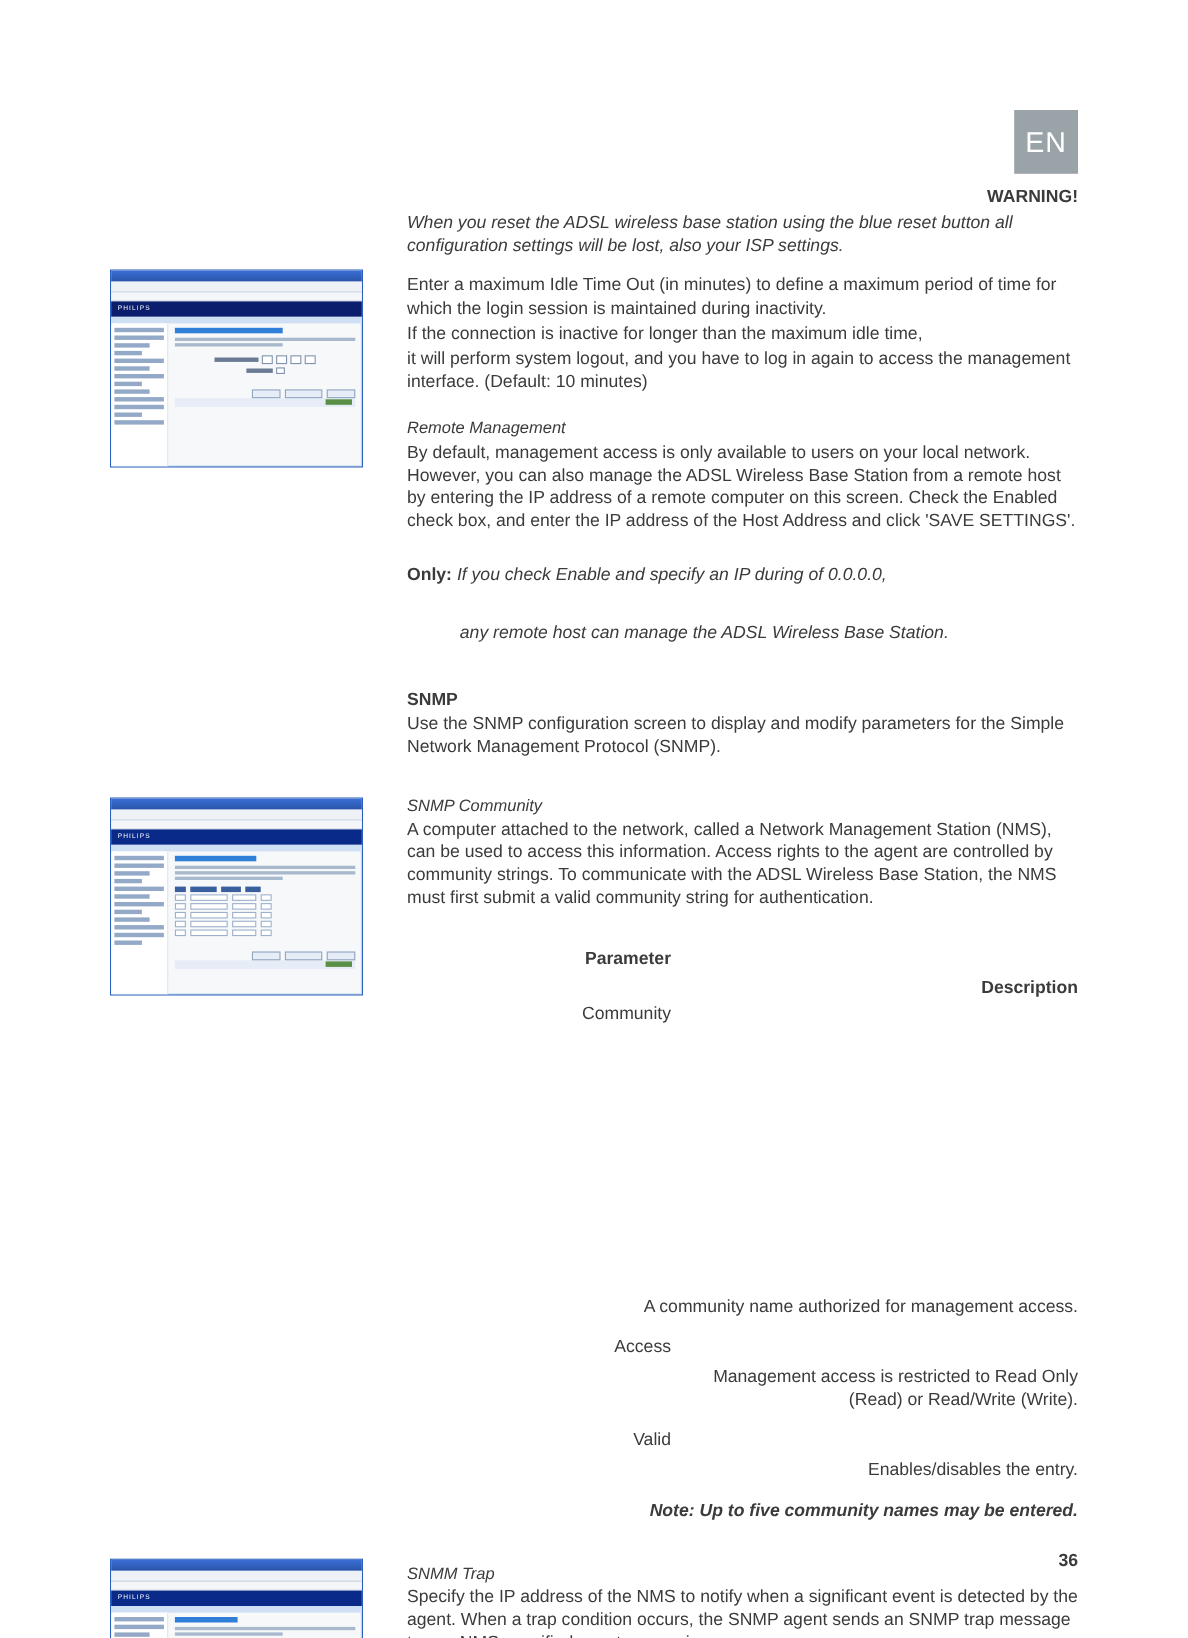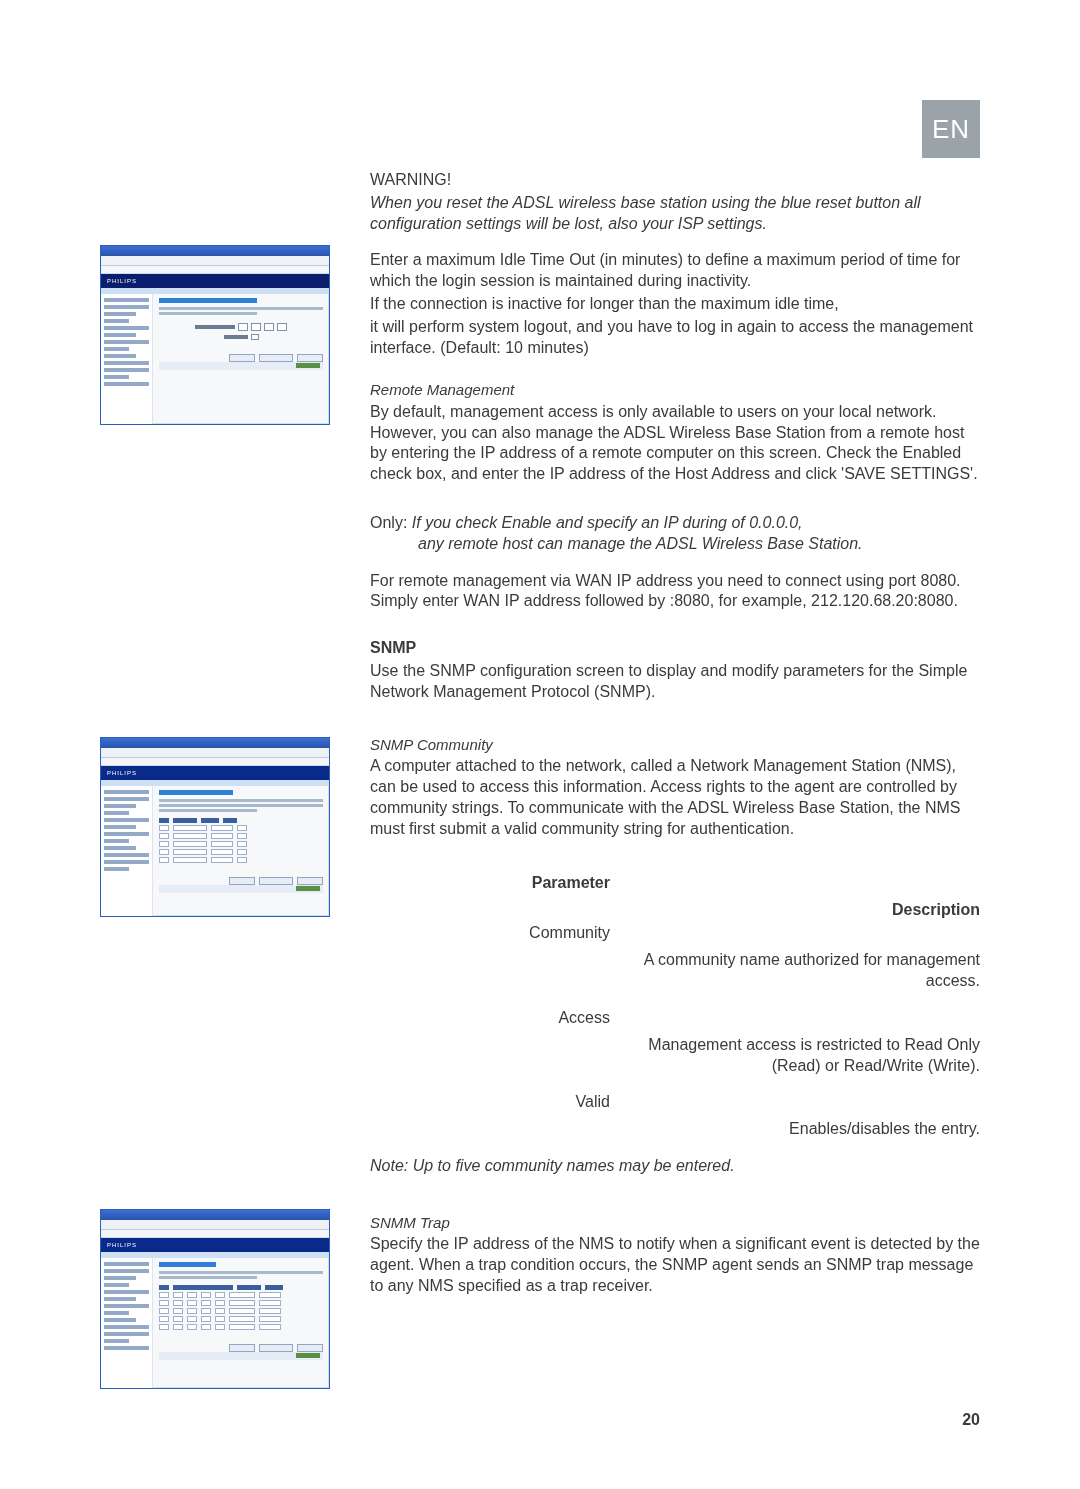--- a/index.html
+++ b/index.html
@@ -3,28 +3,28 @@
 <meta charset="utf-8">
 <style>
   * { box-sizing: border-box; margin: 0; padding: 0; }
   html, body { width: 1080px; height: 1489px; background: #fff; font-family: Arial, Helvetica, sans-serif; color: #3b3b3b; }
   .page { position: relative; width: 1080px; height: 1489px; padding: 100px 100px 60px 100px; }
   .lang-badge { position: absolute; top: 100px; right: 100px; width: 58px; height: 58px; background: #9aa3a8; color: #fff; font-size: 26px; font-weight: 400; display: flex; align-items: center; justify-content: center; letter-spacing: 1px; }
   .content-row { display: flex; align-items: flex-start; }
   .left-col { width: 260px; flex: 0 0 260px; margin-right: 10px; }
   .right-col { flex: 1 1 auto; font-size: 16px; line-height: 1.3; }
   .right-col p { margin-bottom: 2px; }
-  .bold { font-weight: 400; }
+  .bold { font-weight: 700; text-align: right; }
   .italic { font-style: italic; }
   .uc { text-transform: uppercase; }
   .sect-head { font-weight: 700; font-size: 16px; margin-top: 10px; }
   .subhead { font-style: italic; font-size: 15px; margin-top: 6px; }
   .spacer-sm { height: 14px; }
   .spacer-md { height: 26px; }
-  .note-indent { padding-left: 48px; display: block; }
+  .note-indent { padding-left: 48px; display: block; margin-top: 32px; }
   .param-table { width: 100%; margin-top: 6px; }
   .param-row { display: flex; margin-bottom: 16px; text-align: right; }
   .param-key { width: 240px; flex: 0 0 240px; }
   .param-desc { flex: 1 1 auto; margin-top: 27px; }
   .param-head .param-key, .param-head .param-desc { font-weight: 700; }
   .page-num { position: absolute; bottom: 60px; right: 100px; font-size: 16px; font-weight: 700; color: #3b3b3b; }
 
   
   .mock { width: 230px; height: 180px; border: 1px solid #2a5fbf; background: #f6f8fa; font-size: 5px; color: #4a5a70; overflow: hidden; box-shadow: 0 0 0 1px #cfe0f5 inset; }
   .mock .ie-title { height: 10px; background: linear-gradient(#3b6fd4, #2a54aa); }
@@ -127,21 +127,20 @@
       <div class="spacer-sm"></div>
       <p class="subhead">Remote Management</p>
       <p>By default, management access is only available to users on your local network. However, you can also manage the ADSL Wireless Base Station from a remote host by entering the IP address of a remote computer on this screen. Check the Enabled check box, and enter the IP address of the Host Address and click 'SAVE SETTINGS'.</p>
       <div class="spacer-md"></div>
       <p>
         <span class="bold">Only:</span>
         <span class="italic">If you check Enable and specify an IP during of 0.0.0.0,</span><br>
         <span class="italic note-indent">any remote host can manage the ADSL Wireless Base Station.</span>
       </p>
       <div class="spacer-sm"></div>
-      <p>For remote management via WAN IP address you need to connect using port 8080. Simply enter WAN IP address followed by :8080, for example, 212.120.68.20:8080.</p>
       <div class="spacer-sm"></div>
       <p class="sect-head uc">SNMP</p>
       <p>Use the SNMP configuration screen to display and modify parameters for the Simple Network Management Protocol (SNMP).</p>
     </div>
   </div>
 
   <div class="content-row">
     <div class="left-col">
       <div class="mock mock2">
         <div class="ie-title"></div>
@@ -222,21 +221,21 @@
     <div class="right-col" style="padding-top:24px;">
       <p class="subhead">SNMP Community</p>
       <p>A computer attached to the network, called a Network Management Station (NMS), can be used to access this information. Access rights to the agent are controlled by community strings. To communicate with the ADSL Wireless Base Station, the NMS must first submit a valid community string for authentication.</p>
       <div class="spacer-md"></div>
 
       <div class="param-table">
         <div class="param-row param-head">
           <div class="param-key">Parameter</div>
           <div class="param-desc">Description</div>
         </div>
-        <div class="param-row" style="margin-top:-14px;">
+        <div class="param-row" style="margin-top:-14px;flex-direction:column;">
           <div class="param-key">Community</div>
           <div class="param-desc">A community name authorized for management access.</div>
         </div>
         <div class="param-row">
           <div class="param-key">Access</div>
           <div class="param-desc">Management access is restricted to Read Only (Read) or Read/Write (Write).</div>
         </div>
         <div class="param-row">
           <div class="param-key">Valid</div>
           <div class="param-desc">Enables/disables the entry.</div>
@@ -339,14 +338,14 @@
           </div>
         </div>
       </div>
     </div>
     <div class="right-col" style="padding-top:28px;">
       <p class="subhead">SNMM Trap</p>
       <p>Specify the IP address of the NMS to notify when a significant event is detected by the agent. When a trap condition occurs, the SNMP agent sends an SNMP trap message to any NMS specified as a trap receiver.</p>
     </div>
   </div>
 
-  <div class="page-num">20</div>
+  <div class="page-num">36</div>
 </div>
 
 </body></html>

